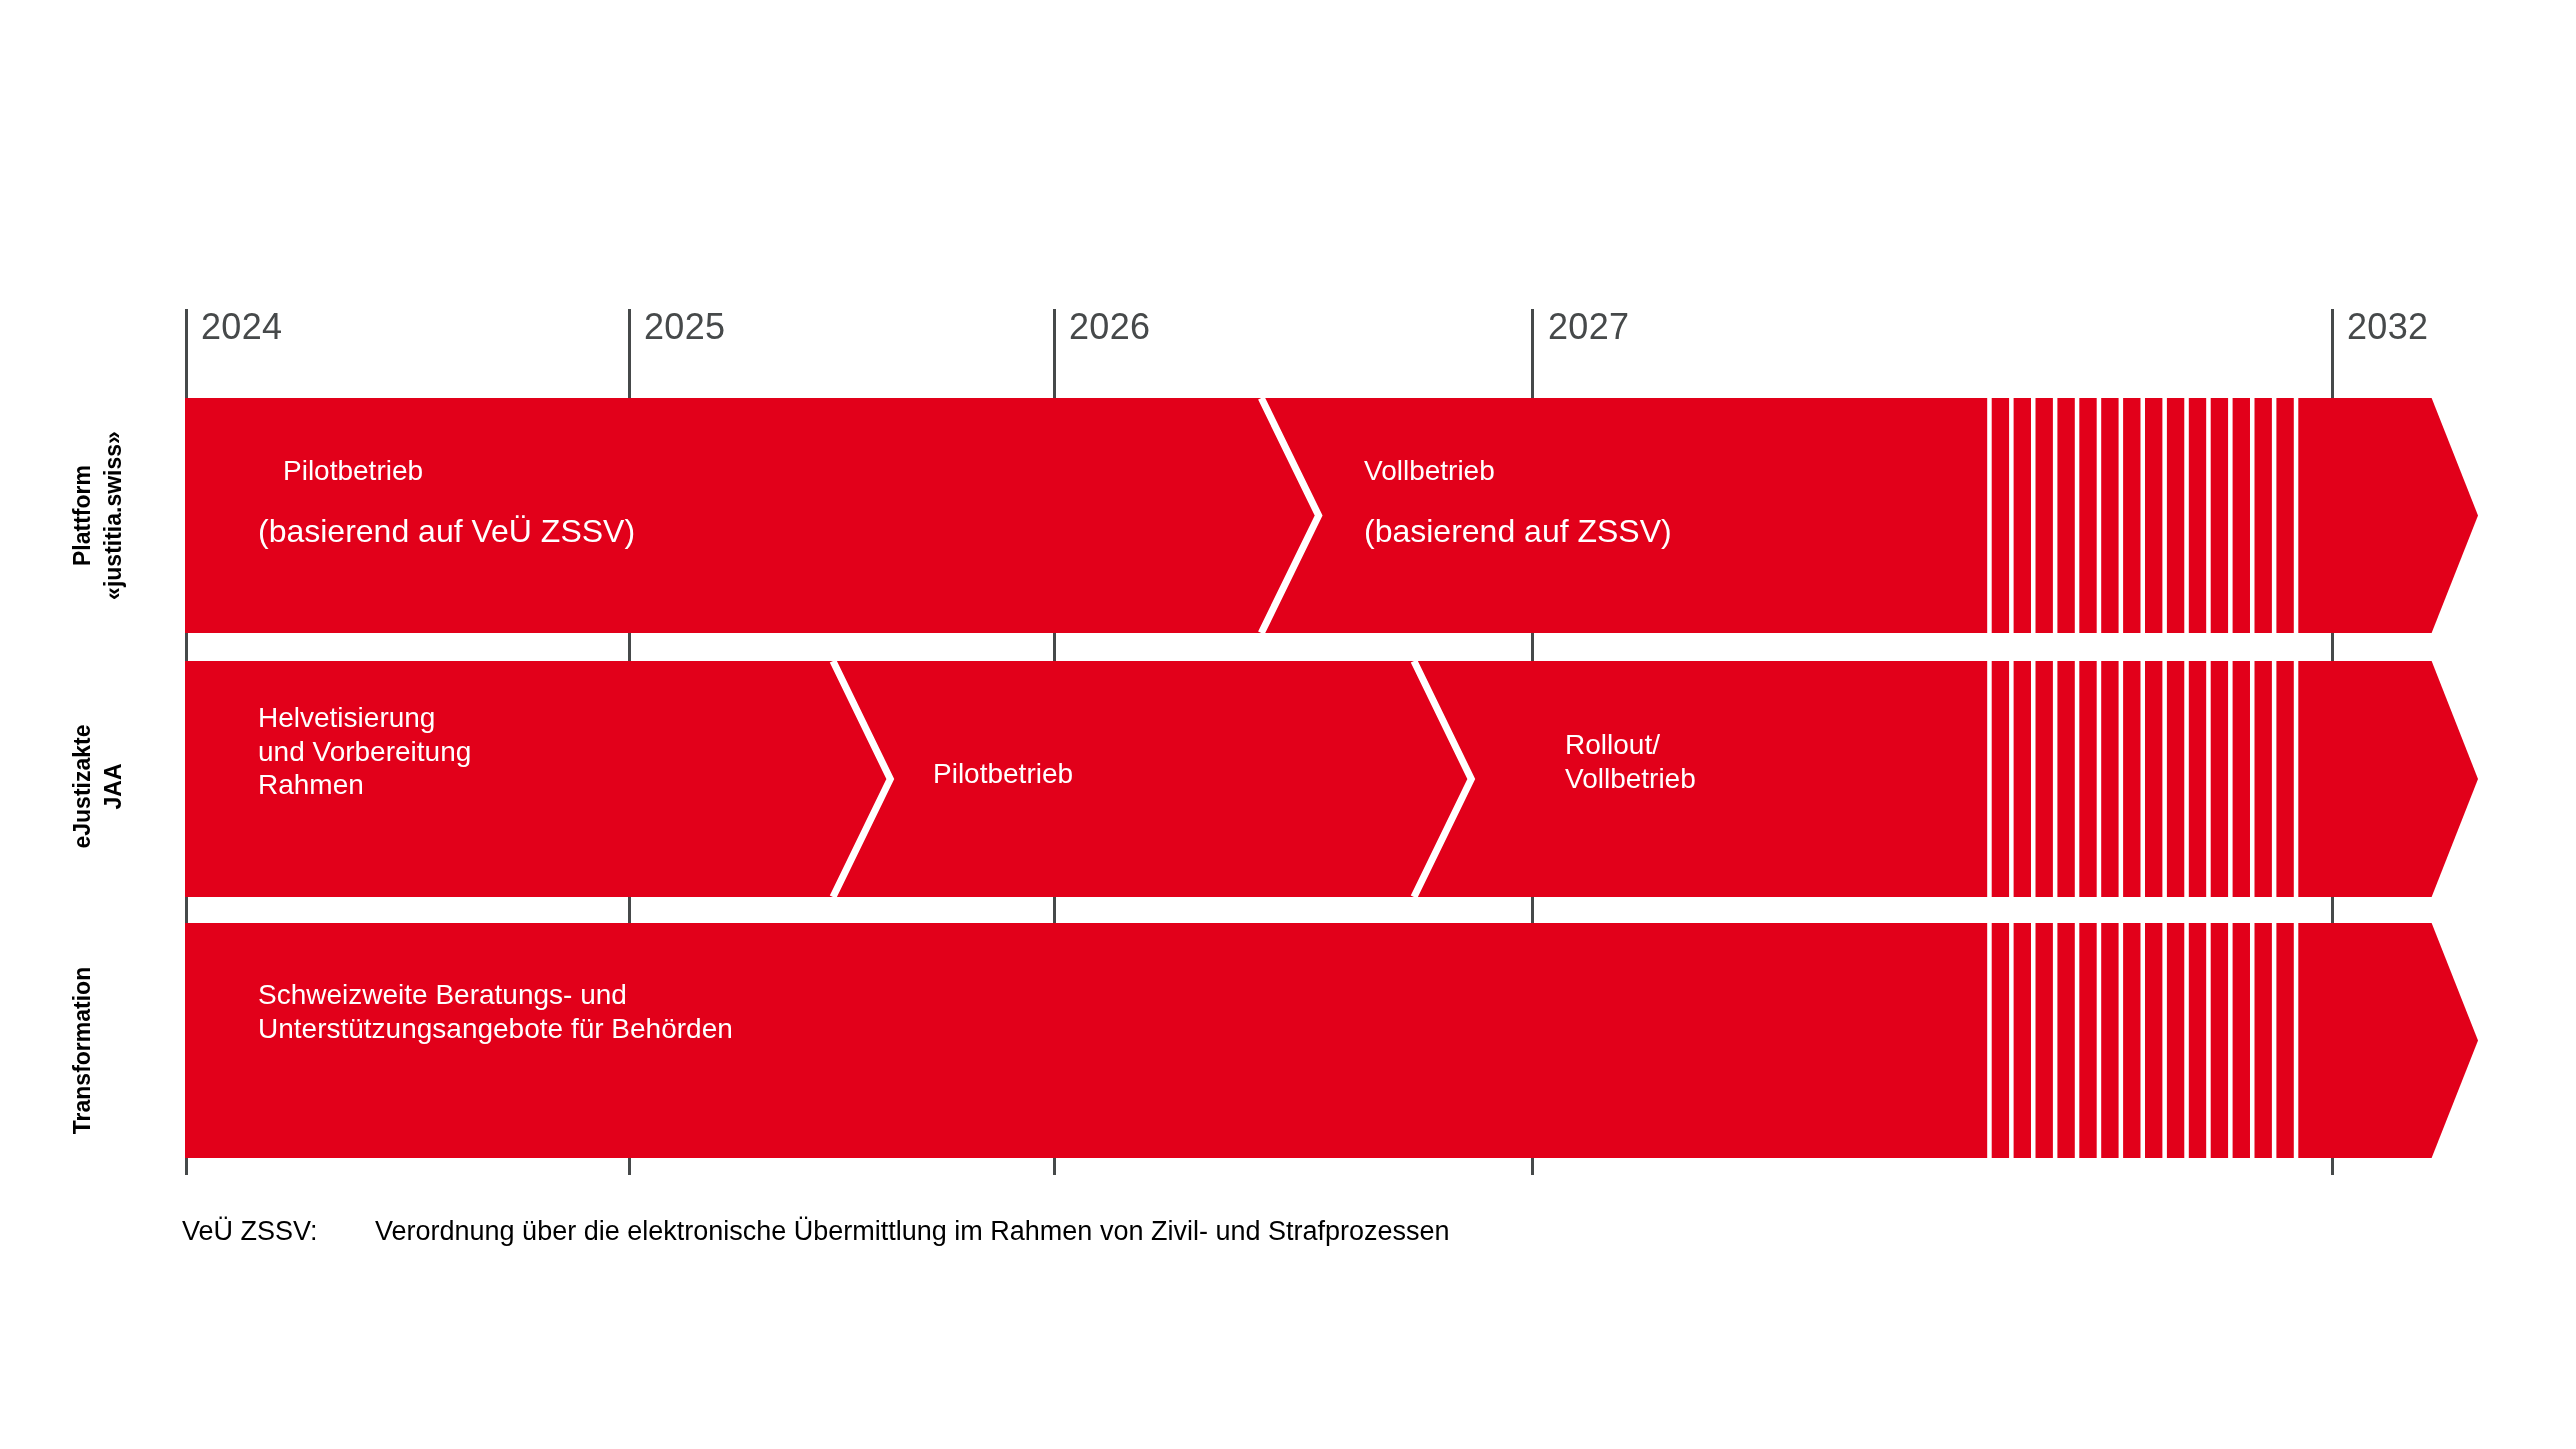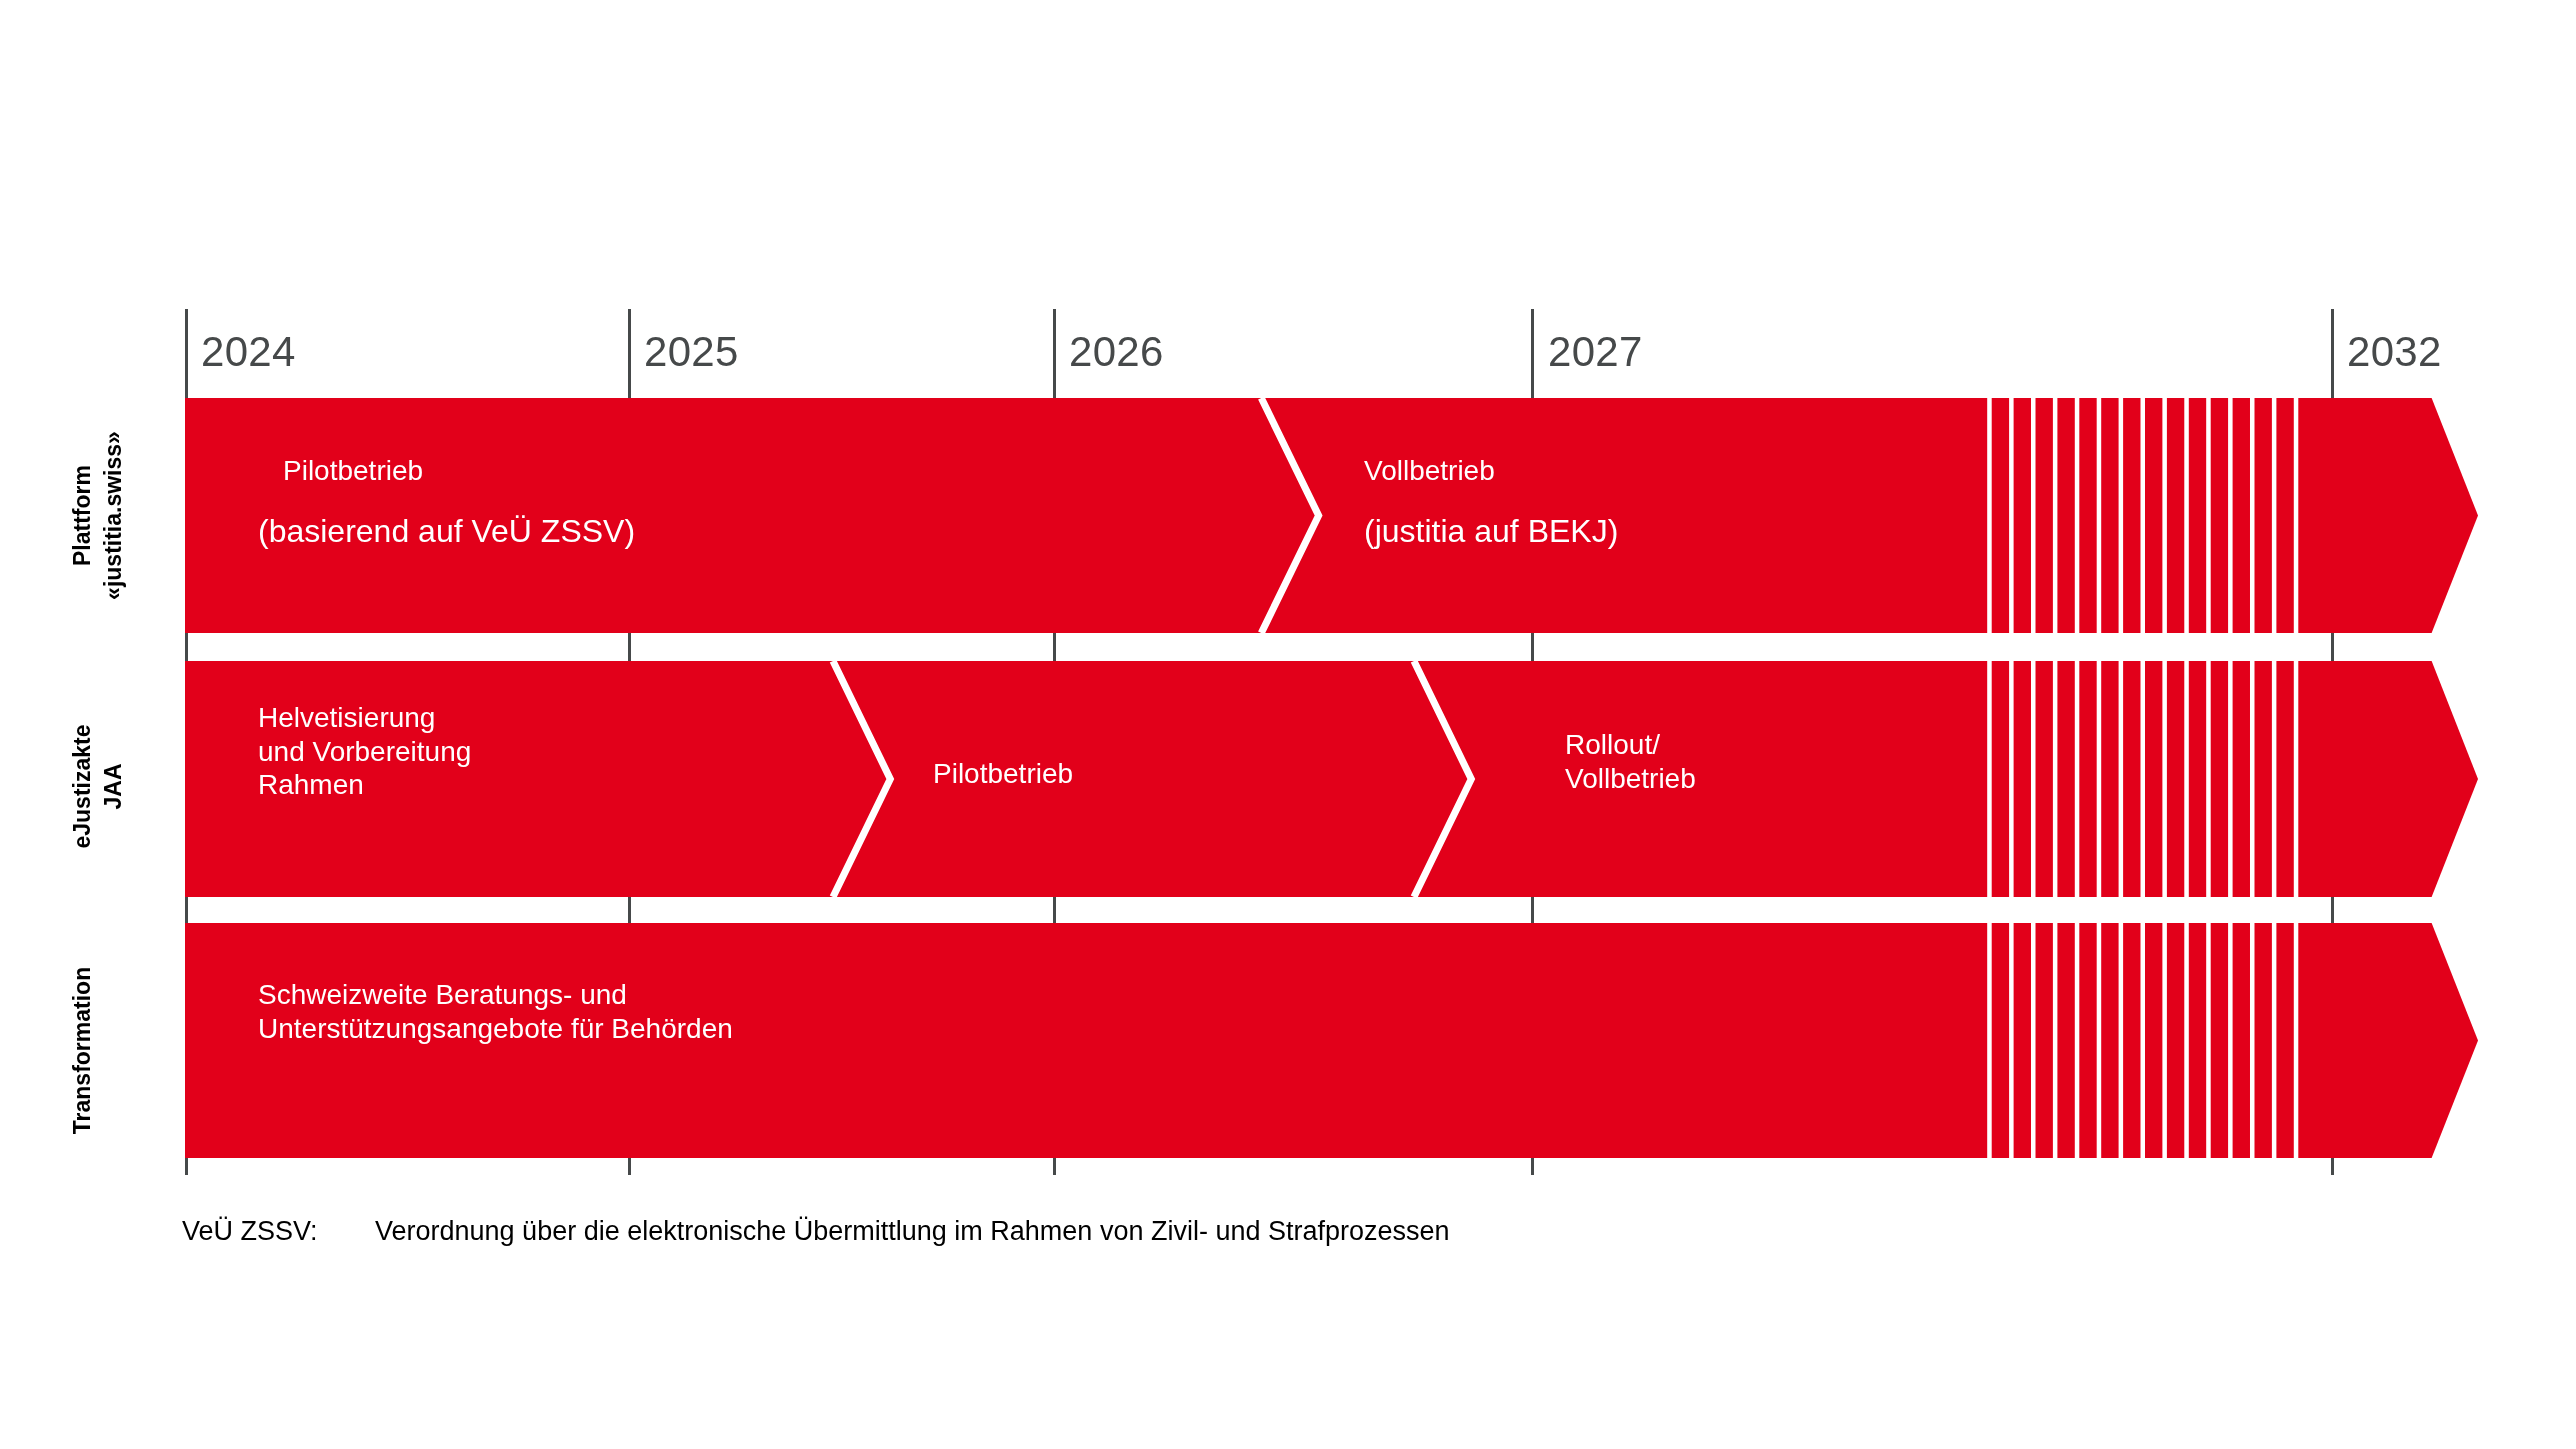--- a/index.html
+++ b/index.html
@@ -18,26 +18,25 @@
 
   
   .tick {
     position: absolute;
     width: 3.2px;
     background: #46494a;
   }
   .tick-label {
     position: absolute;
     color: #46494a;
-    font-size: 42px;
+    font-size: 36px;
     font-weight: 400;
     letter-spacing: 0.3px;
     line-height: 1;
     white-space: nowrap;
-    margin-top: 22px;
   }
 
   
   .row-label-outer,
   .row-label-inner {
     position: absolute;
     color: #000000;
     font-weight: 700;
     white-space: nowrap;
     transform-origin: 50% 50%;
@@ -149,21 +148,21 @@
 
         <polyline points="1671,0 1760,182.5 1671,365" fill="none" stroke="#ffffff" stroke-width="11"></polyline>
       </g>
     </svg>
   </div>
 
   <div class="bar-text t-main" style="left:283px; top:454px;">Pilotbetrieb</div>
   <div class="bar-text t-sub" style="left:258px; top:512px;">(basierend auf VeÜ ZSSV)</div>
 
   <div class="bar-text t-main" style="left:1364px; top:454px;">Vollbetrieb</div>
-  <div class="bar-text t-sub" style="left:1364px; top:512px;">(justitia auf BEKJ)</div>
+  <div class="bar-text t-sub" style="left:1364px; top:512px;">(basierend auf ZSSV)</div>
 
   <div class="row-label-outer" style="left:-14px; top:775px; width:193px; transform:rotate(-90deg);">eJustizakte</div>
   <div class="row-label-inner" style="left:17.4px; top:775px; width:193px; transform:rotate(-90deg);">JAA</div>
 
   <div class="bar" style="left:185px; top:661px; width:2293px; height:236px;">
     <svg viewBox="0 0 3560 366" preserveAspectRatio="none">
       <defs>
         <clipPath id="clipRow2">
           <polygon points="0,0 3488,0 3560,183 3488,366 0,366"></polygon>
         </clipPath>

